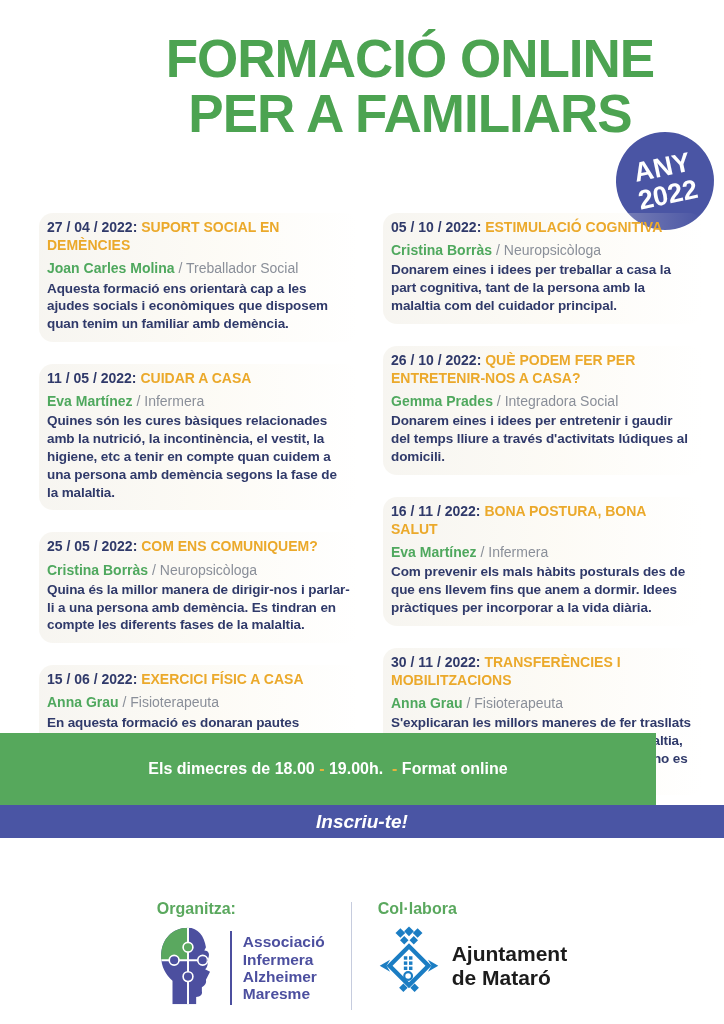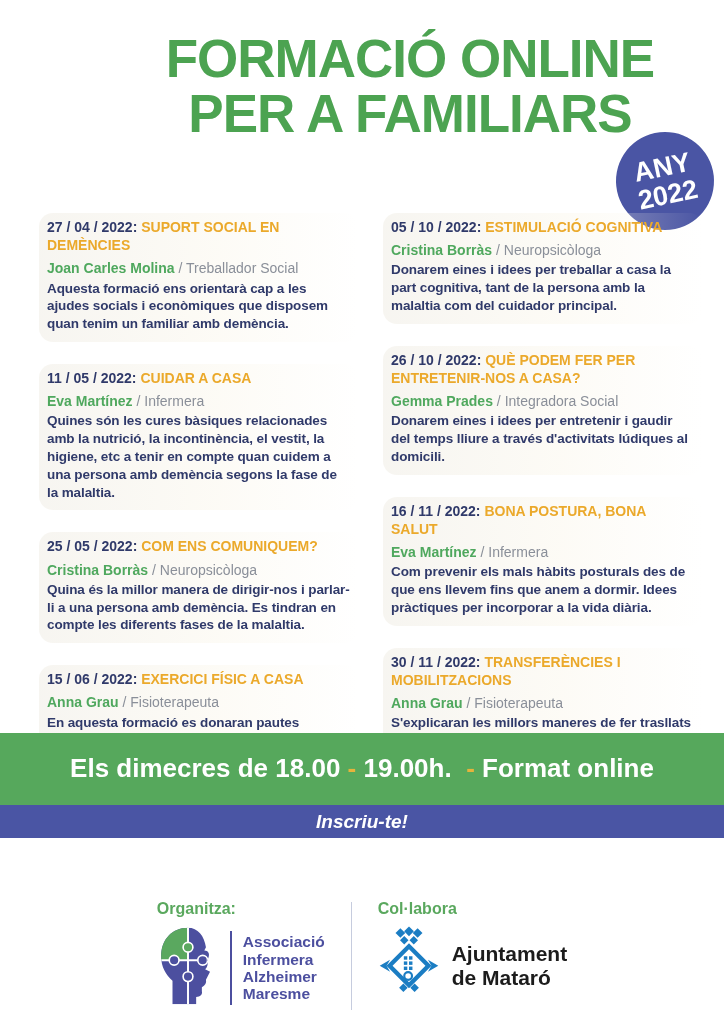--- a/index.html
+++ b/index.html
@@ -19,23 +19,23 @@
   .session{margin-bottom:22px;border-radius:14px;padding:5px 8px 9px 8px;
            background:linear-gradient(90deg, rgba(240,237,229,0.55) 0%, rgba(250,246,234,0.45) 55%, rgba(255,255,255,0) 100%);}
   .s-head{margin:0;font-size:14px;font-weight:800;line-height:1.3;}
   .s-date{color:#303A6A;}
   .s-title{color:#EBA92B;}
   .s-speaker{margin:5px 0 0 0;font-size:14px;font-weight:800;line-height:1.3;color:#4FA85E;}
   .s-role{color:#8A8F99;font-weight:400;}
   .s-desc{margin:2px 0 0 0;font-size:13.5px;font-weight:700;color:#303A6A;line-height:1.32;letter-spacing:-0.1px;}
 
   
-  .info-bar{position:absolute;top:733px;left:0;width:724px;height:72px;background:#56A85C;
+  .info-bar{position:absolute;top:733px;left:0;width:656px;height:72px;background:#56A85C;
             color:#ffffff;display:flex;flex-direction:column;align-items:center;justify-content:center;
-            font-size:26px;font-weight:700;line-height:1.45;}
+            font-size:16px;font-weight:700;line-height:1.45;}
   .accent{color:#E6B33C;}
   .cta-bar{position:absolute;top:805px;left:0;width:724px;height:33px;background:#4A55A4;
            color:#fff;display:flex;align-items:center;justify-content:center;
            font-size:19px;font-weight:700;font-style:italic;}
 
   
   .credits{position:absolute;top:900px;left:0;width:724px;display:flex;justify-content:center;align-items:stretch;}
   .credit-group{display:flex;flex-direction:column;}
   .credit-label{font-size:16px;font-weight:600;color:#5AA85E;margin-bottom:8px;}
   .credit-row{display:flex;align-items:center;}

